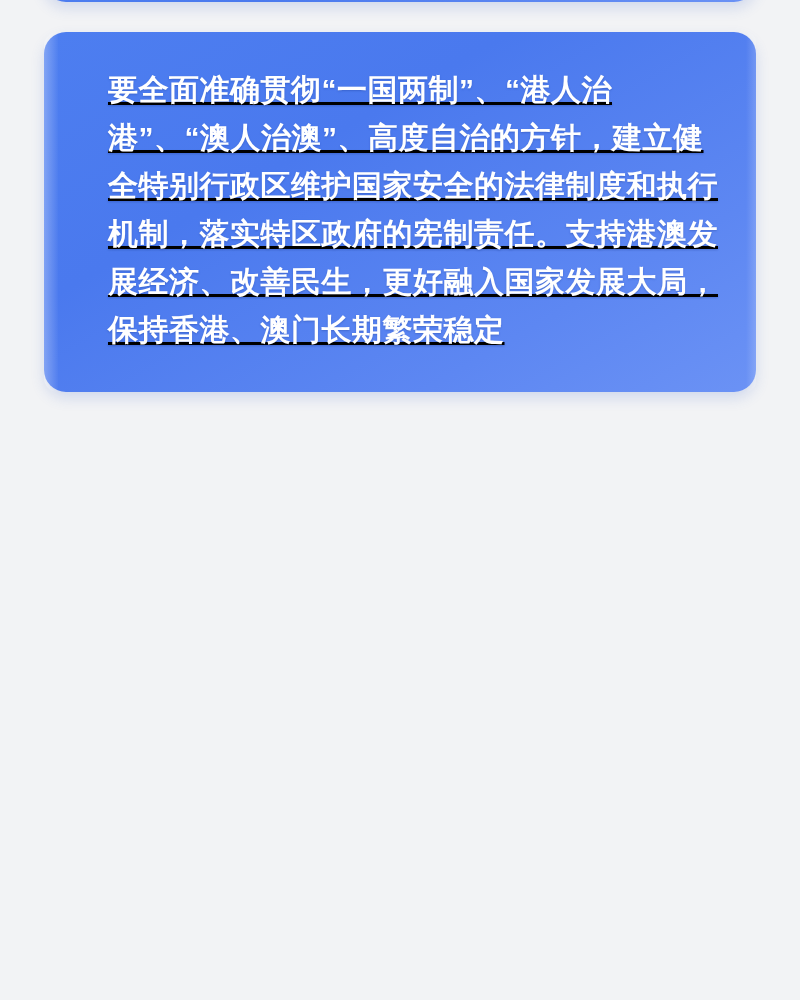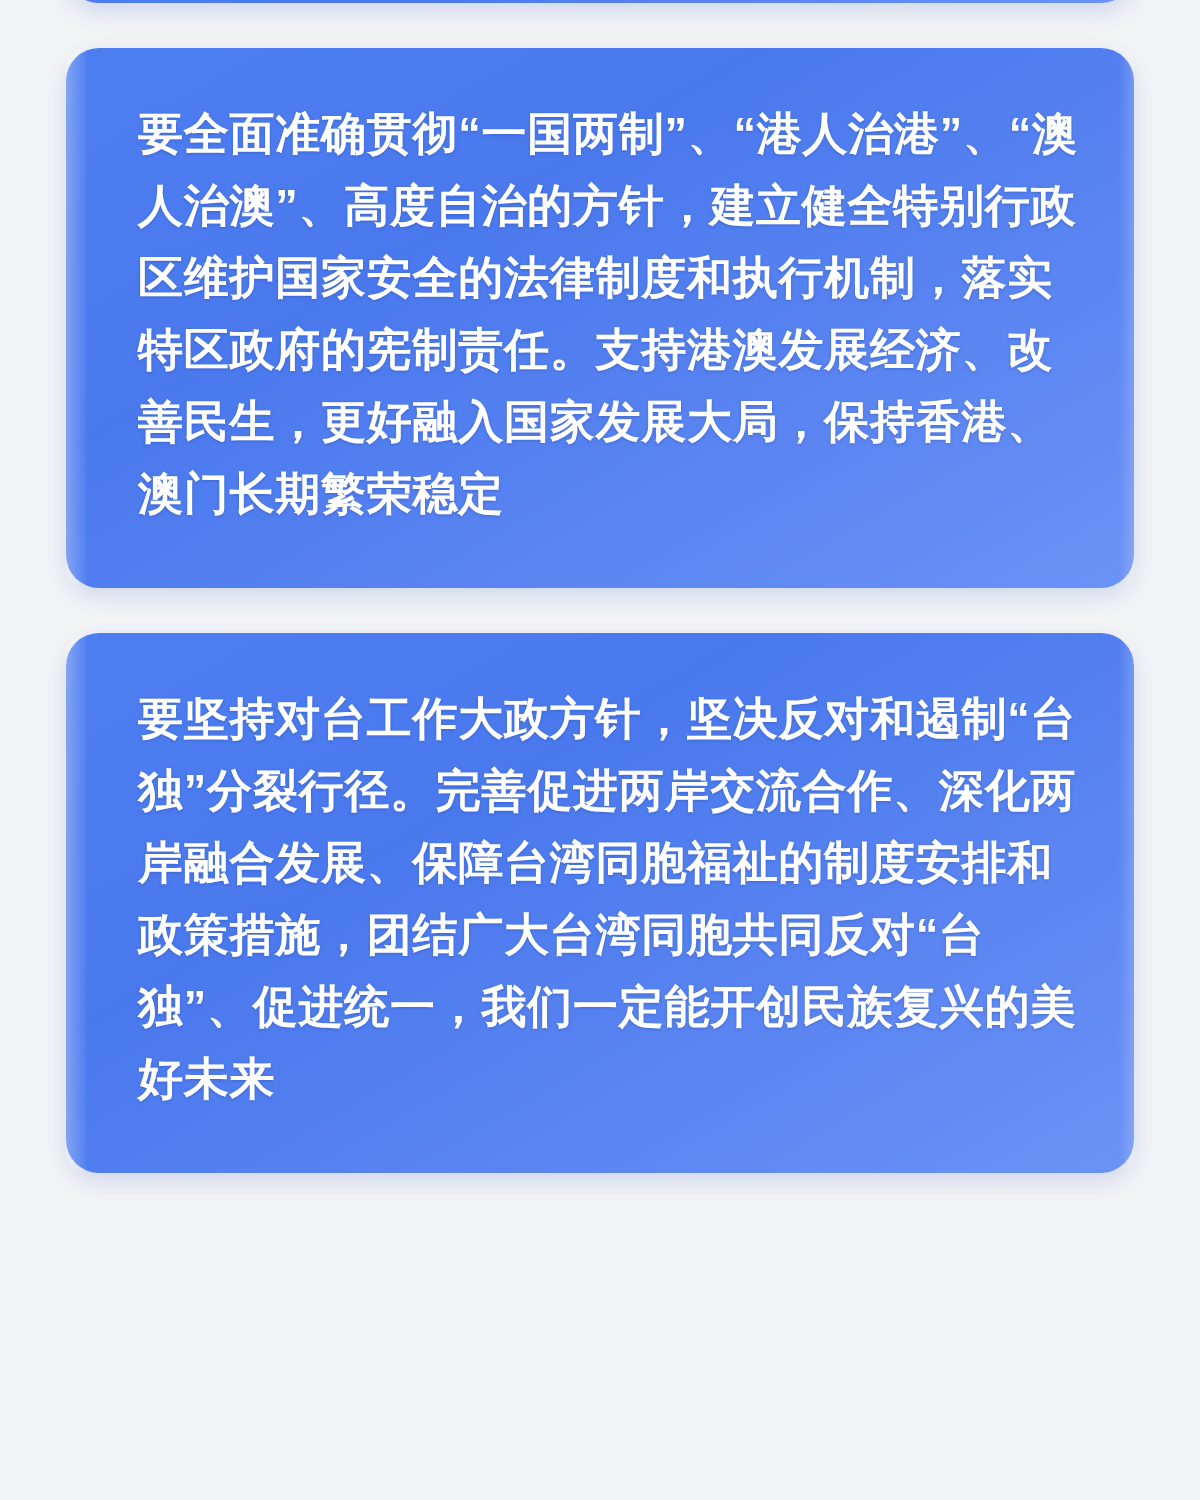--- a/index.html
+++ b/index.html
@@ -27,22 +27,23 @@
     width: 800px;
     display: flex;
     flex-direction: column;
   }
   .card {
     position: relative;
     margin: 0 44px 30px 44px;
     border-radius: 22px;
     background: linear-gradient(150deg, #4d7ef0 0%, #4a79ee 35%, #5d87f2 75%, #6b92f5 100%);
     box-shadow: 0 6px 14px rgba(60, 100, 200, 0.18);
-    padding: 34px 36px 38px 48px;
+    padding: 34px 36px 38px 64px;
     box-sizing: border-box;
+    text-decoration: underline;
   }
   
   .card::before {
     content: "";
     position: absolute;
     left: 0;
     top: 0;
     bottom: 0;
     width: 14px;
     border-radius: 22px 0 0 22px;
@@ -96,19 +97,16 @@
   <div class="cards">
 
     <div class="card clipped-top">
       <div class="card-text"></div>
     </div>
 
     <div class="card">
       <div class="card-text">要全面准确贯彻“一国两制”、“港人治港”、“澳人治澳”、高度自治的方针，建立健全特别行政区维护国家安全的法律制度和执行机制，落实特区政府的宪制责任。支持港澳发展经济、改善民生，更好融入国家发展大局，保持香港、澳门长期繁荣稳定</div>
     </div>
 
-    <div class="card">
-      <div class="card-text">要坚持对台工作大政方针，坚决反对和遏制“台独”分裂行径。完善促进两岸交流合作、深化两岸融合发展、保障台湾同胞福祉的制度安排和政策措施，团结广大台湾同胞共同反对“台独”、促进统一，我们一定能开创民族复兴的美好未来</div>
-    </div>
 
 
   </div>
 </div>
 
 </body></html>

